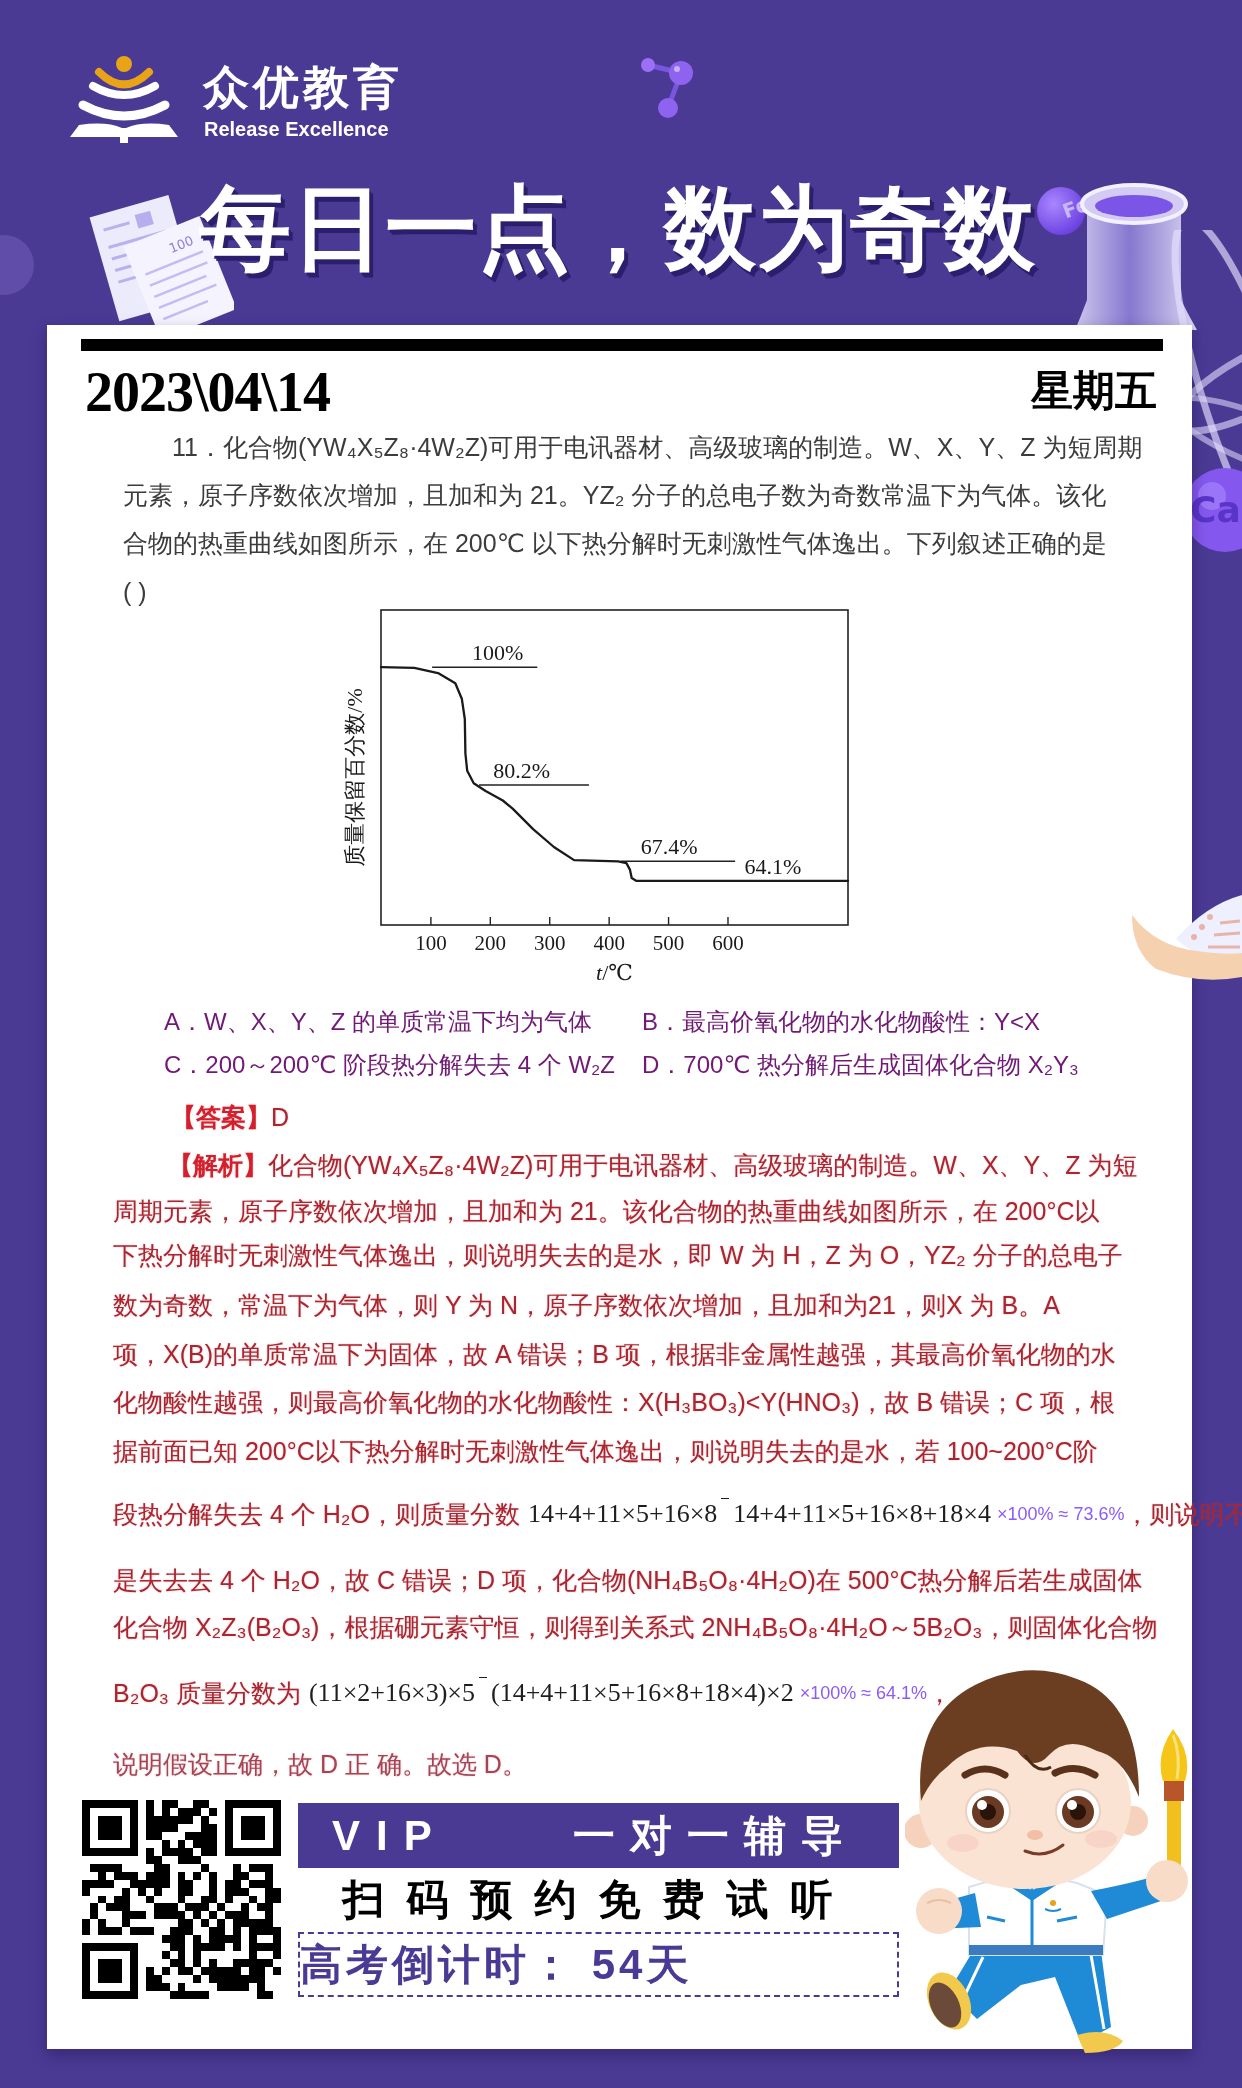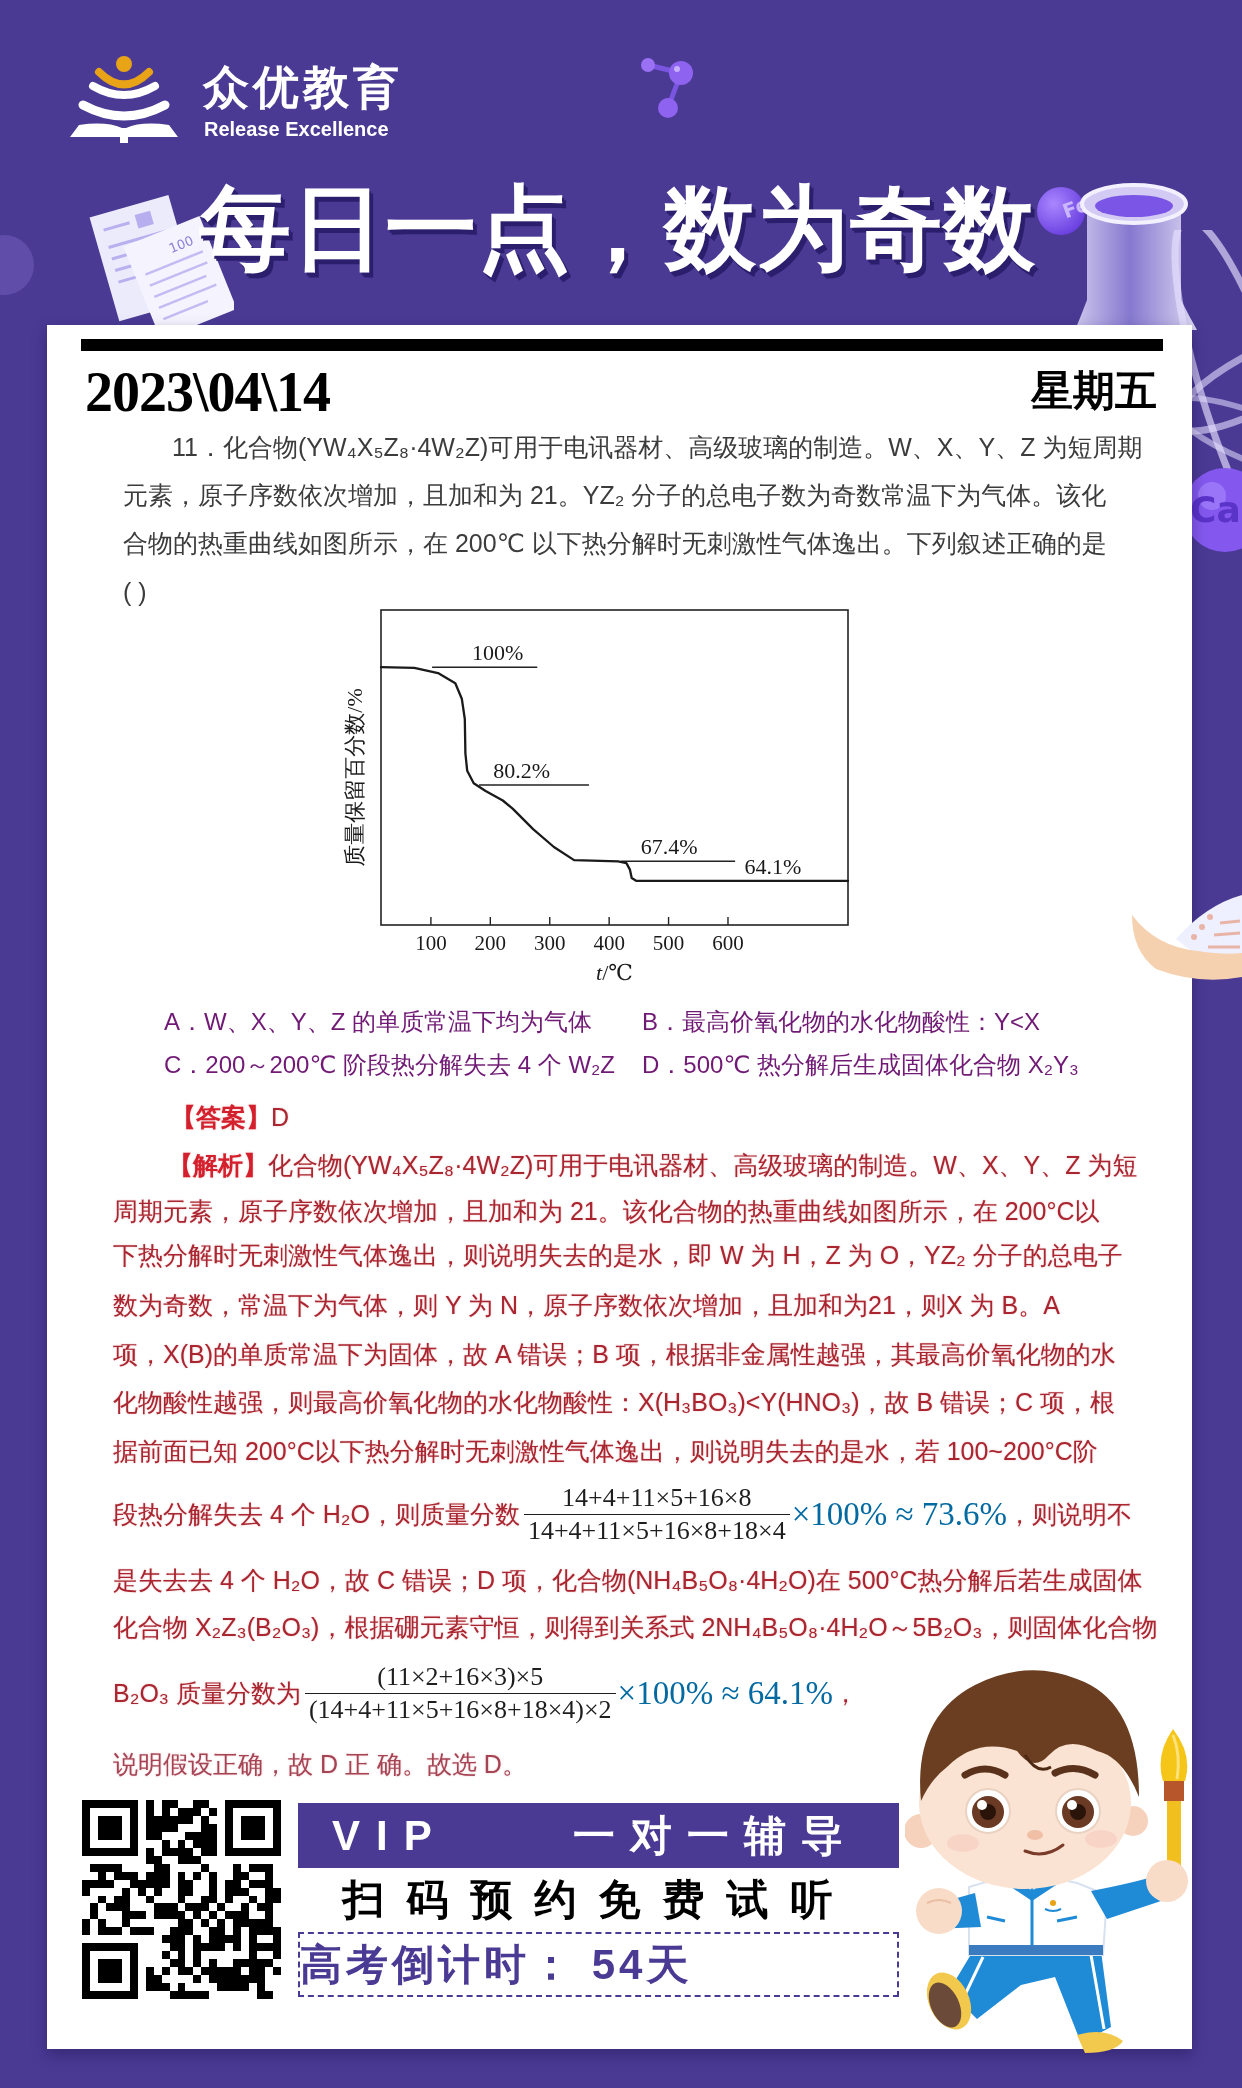--- a/index.html
+++ b/index.html
@@ -37,24 +37,24 @@
   .chart { left:283px; top:275px; width:540px; height:390px; }
   .chart text { font-family:"Liberation Serif","DejaVu Serif",serif; fill:#1a1a1a; }
   .chart .tick { font-size:21px; }
   .chart .ann { font-size:22px; }
   .chart .axlab { font-size:22px; }
 
   .red { color:#a9252f; text-shadow:0 0 2px rgba(210,70,80,.35); }
   .bracket { color:#d4202c; font-weight:bold; }
   .a-line { font-size:25px; line-height:32px; height:32px; white-space:nowrap; }
   .calc { display:flex; align-items:center; height:80px; white-space:nowrap; font-size:25px; }
-  .frac { display:inline-flex; flex-direction:column; align-items:center; margin:0 2px 0 4px; font-family:"Liberation Serif","DejaVu Serif",serif; color:#1e1e1e; font-size:26px; line-height:32px; }
+  .frac { display:inline-flex; flex-direction:row; align-items:center; margin:0 2px 0 4px; font-family:"Liberation Serif","DejaVu Serif",serif; color:#1e1e1e; font-size:26px; line-height:32px; }
   .frac .bar { align-self:stretch; border-top:1.6px solid #1e1e1e; height:0; }
   .frac span { padding:0 4px; }
-  .math { font-family:Liberation Serif, serif; color:#0369a1; font-size:33px; }
+  .math { font-family:Liberation Sans, sans-serif; color:#8b5cf6; font-size:18px; }
   .conclusion { color:#a54455; }
 
   
   .qr { left:35px; top:1475px; width:199px; height:199px; }
   .vip-banner { left:251px; top:1478px; width:601px; height:65px; background:#4a3a94; }
   .vip-label { left:34px; top:11px; color:#fff; font-weight:bold; font-size:42px; line-height:44px; letter-spacing:16px; }
   .vip-service { left:275px; top:11px; color:#fff; font-weight:bold; font-size:42px; line-height:44px; letter-spacing:15px; white-space:nowrap; }
   .cta { left:251px; top:1549px; width:601px; height:52px; text-align:center; font-weight:bold; font-size:42px; line-height:52px; color:#000; letter-spacing:22px; white-space:nowrap; }
   .countdown { left:251px; top:1607px; width:597px; height:61px; border:2px dashed #4a3a94; text-align:left; font-weight:bold; font-size:42px; line-height:61px; color:#4a3a94; letter-spacing:4px; white-space:nowrap; }
   .mascot { left:858px; top:1330px; width:290px; height:400px; }
@@ -176,21 +176,21 @@
         <text x="640.6424936386768" y="854.2854442344045" class="ann">67.4%</text>
         <text x="744.6183206106871" y="873.9357277882798" class="ann">64.1%</text>
         <polyline points="381.0,667.2 414.3,667.8 438.0,673.1 455.3,683.2 461.8,698.7 464.8,719.0 465.4,753.5 467.2,770.8 473.7,783.3 485.6,791.0 502.8,800.5 512.9,808.9 533.1,829.1 553.9,847.0 574.1,860.1 618.1,861.3 626.4,863.1 629.9,869.6 631.7,878.0 636.5,880.9 848.0,880.9" fill="none" stroke="#1a1a1a" stroke-width="2.3" stroke-linejoin="round" stroke-linecap="round"></polyline>
         <text x="614.5" y="980" text-anchor="middle" class="axlab"><tspan font-style="italic">t</tspan><tspan>/℃</tspan></text>
         <text transform="translate(362,777.5) rotate(-90)" text-anchor="middle" class="axlab">质量保留百分数/%</text>
       </svg>
 
     <div class="abs opt" style="left:117px;top:681px">A．W、X、Y、Z 的单质常温下均为气体</div>
     <div class="abs opt" style="left:595px;top:681px">B．最高价氧化物的水化物酸性：Y&lt;X</div>
     <div class="abs opt" style="left:117px;top:724px">C．200～200℃ 阶段热分解失去 4 个 W₂Z</div>
-    <div class="abs opt" style="left:595px;top:724px">D．500℃ 热分解后生成固体化合物 X₂Y₃</div>
+    <div class="abs opt" style="left:595px;top:724px">D．700℃ 热分解后生成固体化合物 X₂Y₃</div>
 
     <div class="abs a-line red" style="left:124px;top:776px">
       <span class="bracket">【答案】</span><span>D</span>
     </div>
 
     <div class="abs a-line red" style="left:121px;top:824px">
       <span class="bracket">【解析】</span><span>化合物(YW₄X₅Z₈·4W₂Z)可用于电讯器材、高级玻璃的制造。W、X、Y、Z 为短</span>
     </div>
     <div class="abs a-line red" style="left:66px;top:870px">周期元素，原子序数依次增加，且加和为 21。该化合物的热重曲线如图所示，在 200°C以</div>
     <div class="abs a-line red" style="left:66px;top:914px">下热分解时无刺激性气体逸出，则说明失去的是水，即 W 为 H，Z 为 O，YZ₂ 分子的总电子</div>

